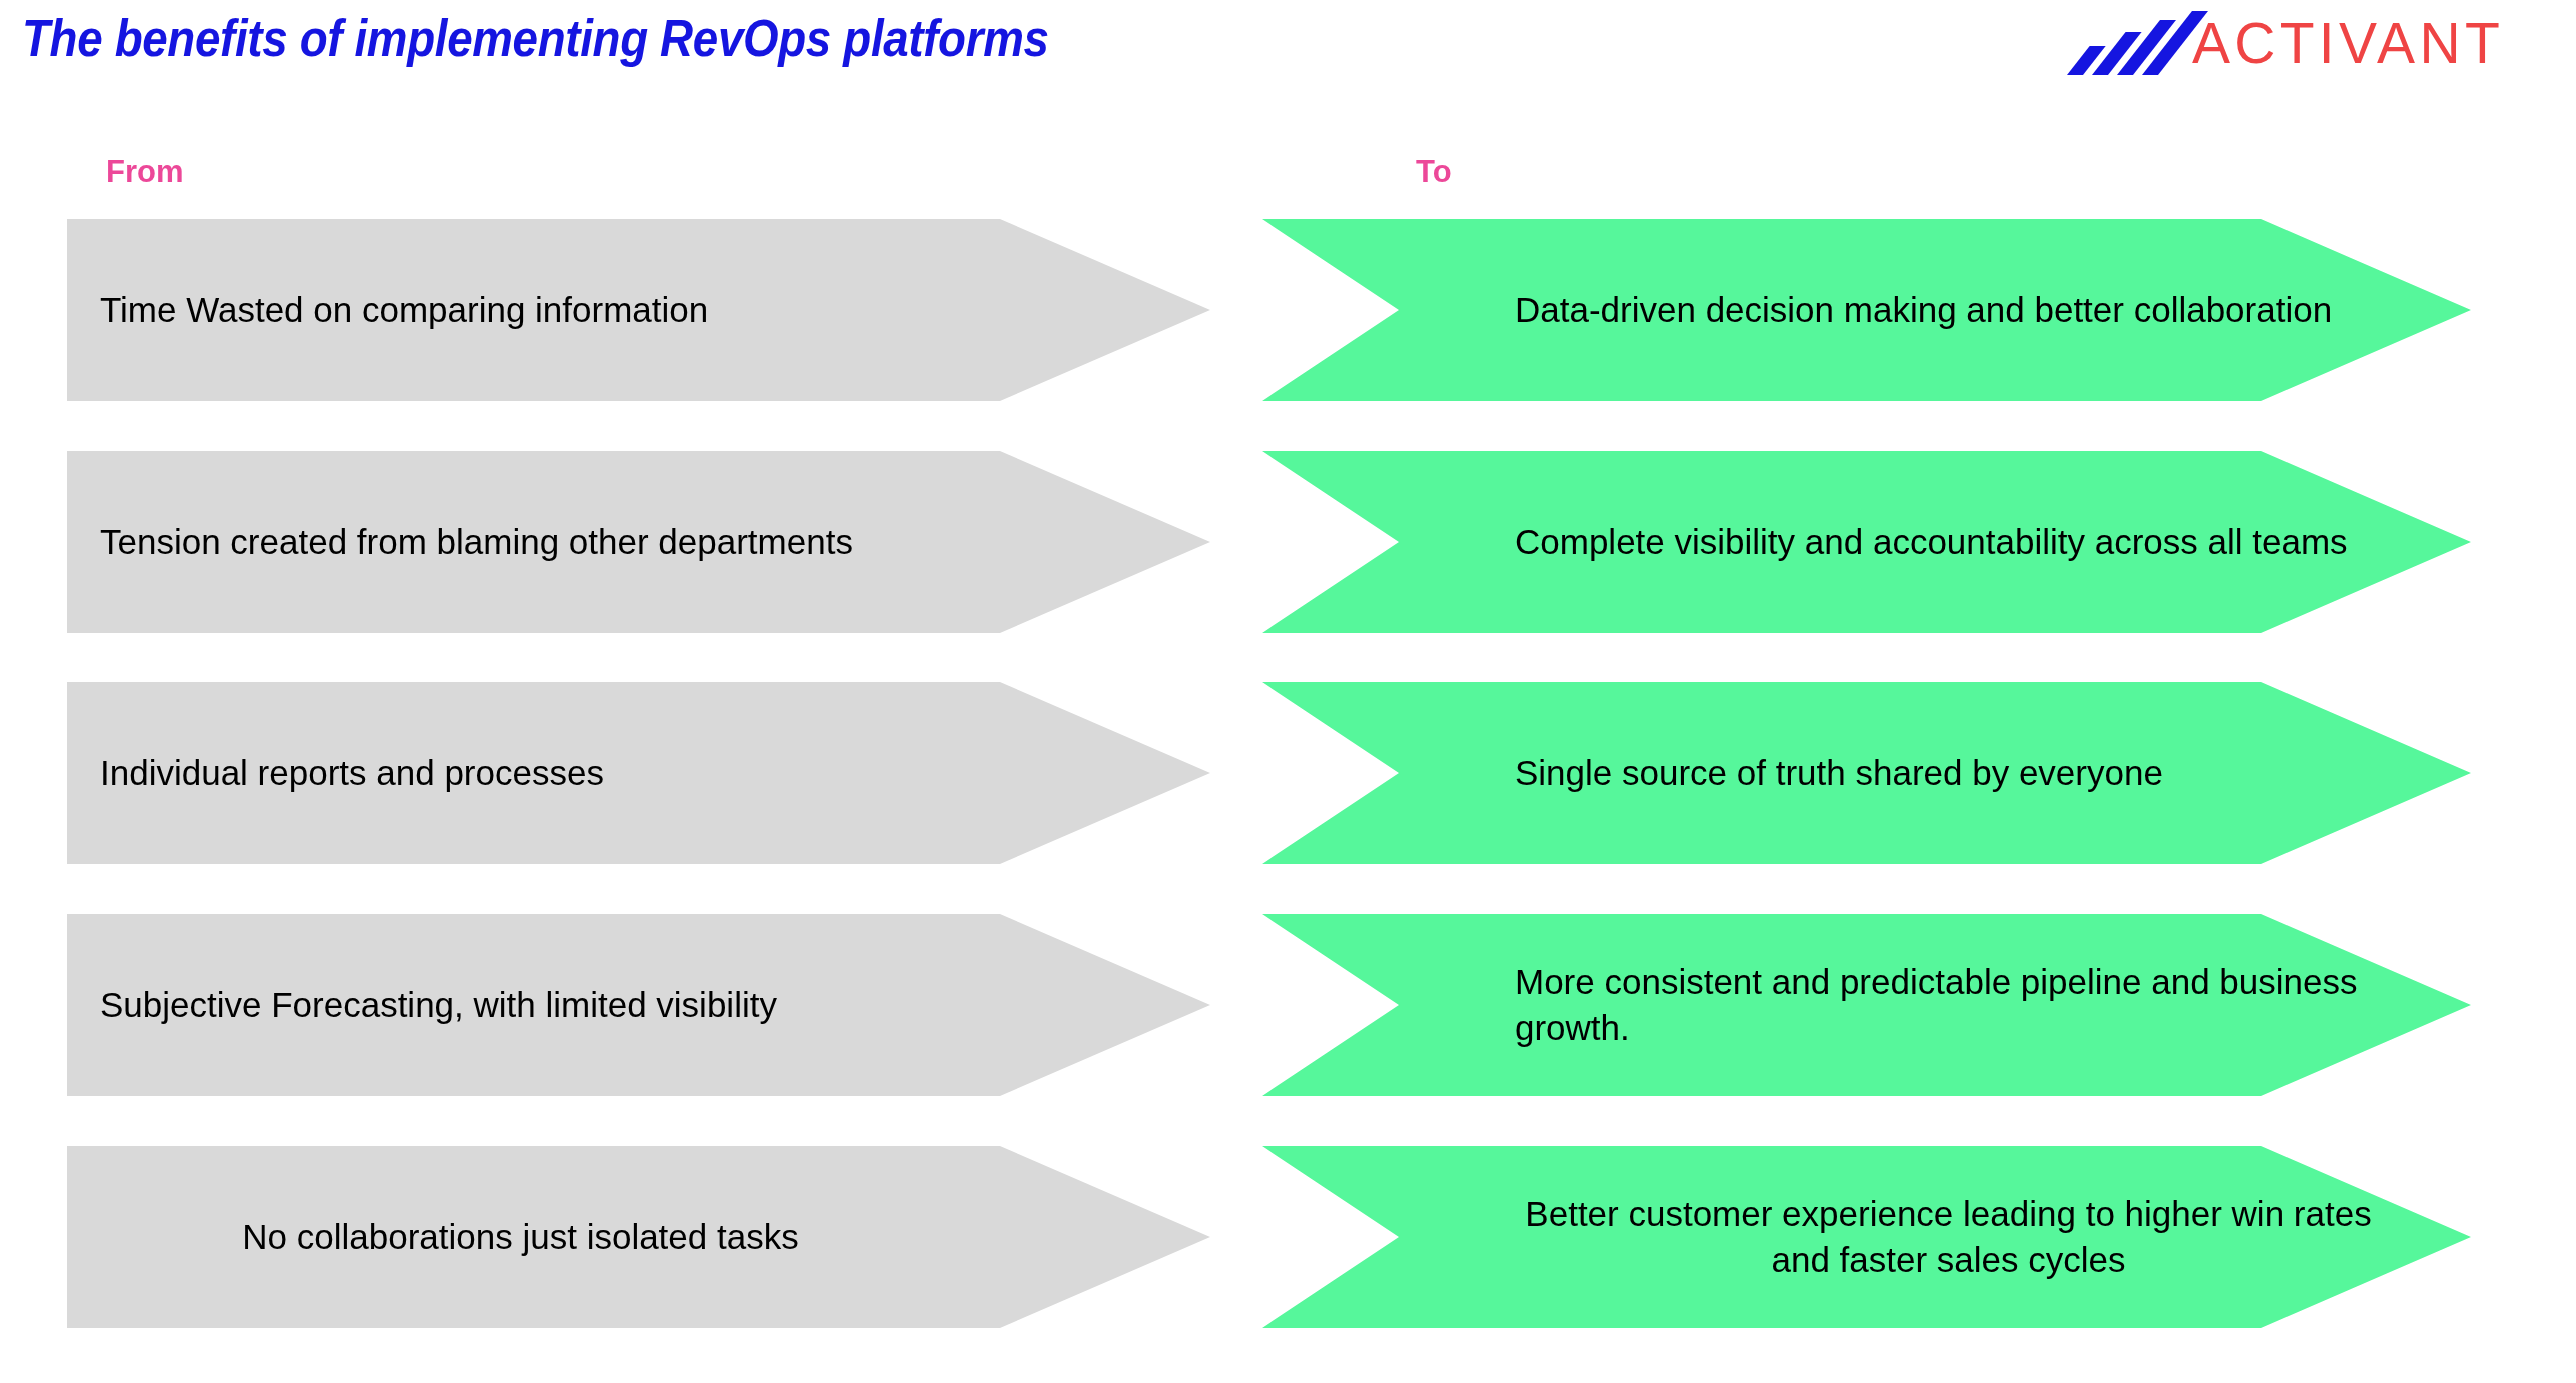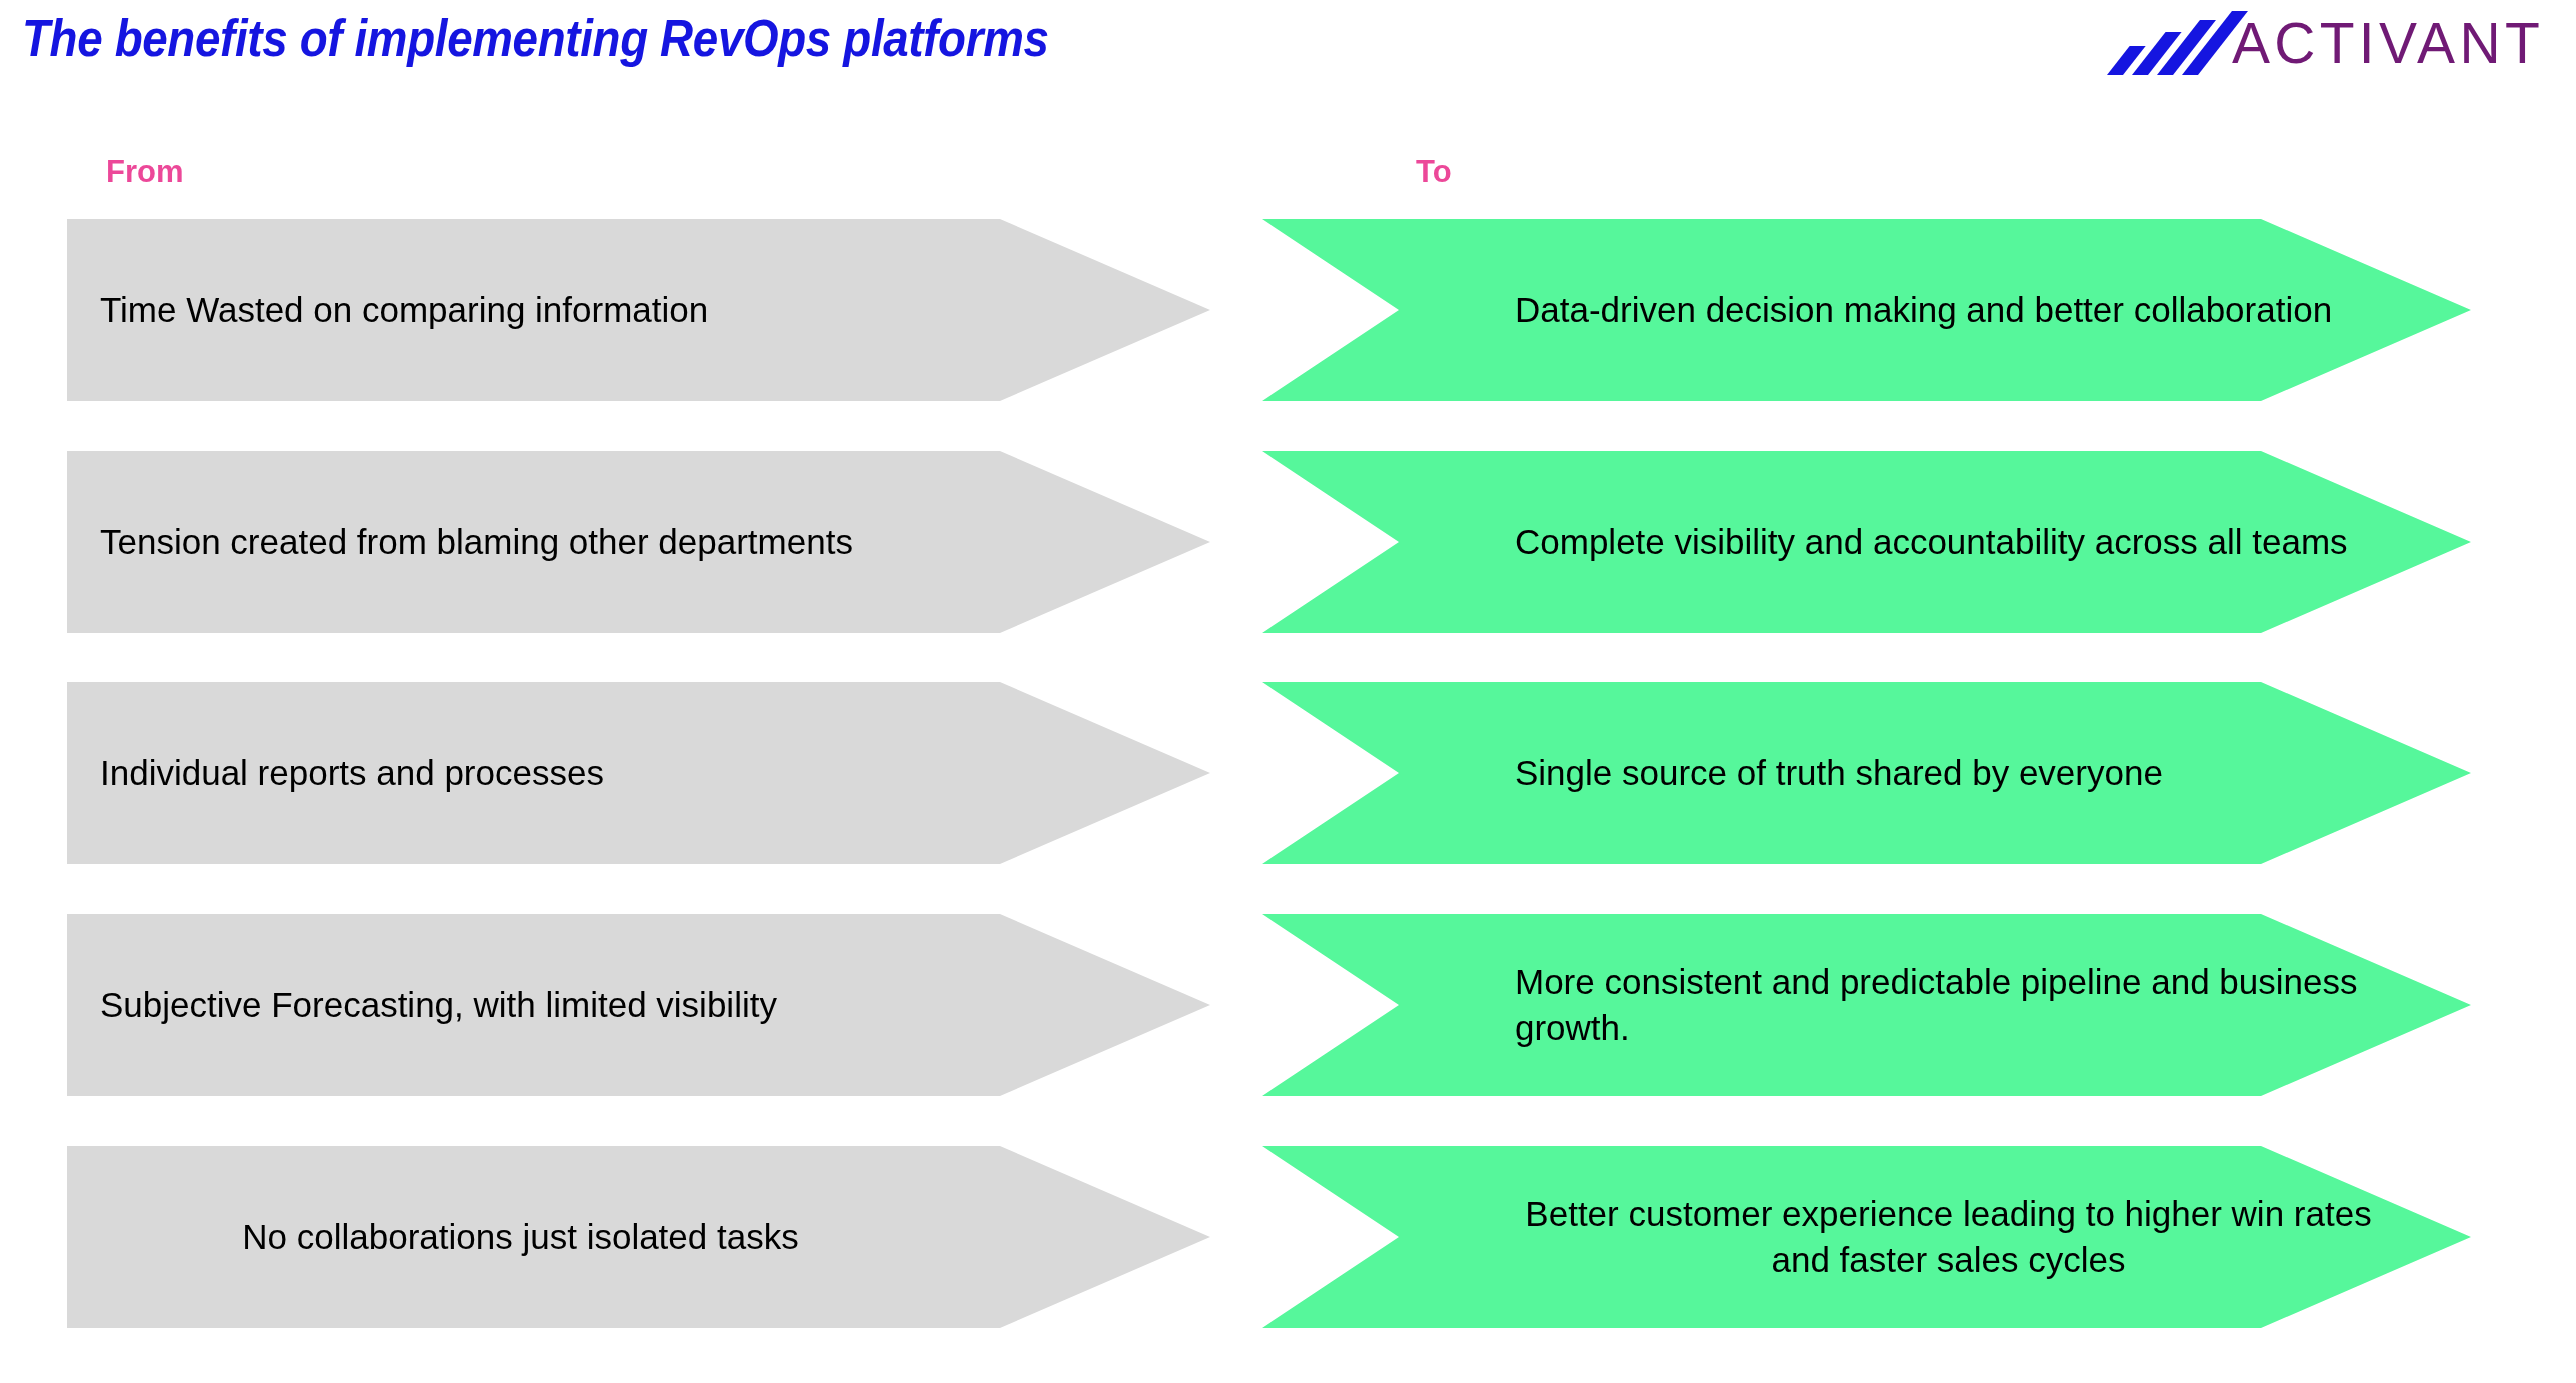--- a/index.html
+++ b/index.html
@@ -9,21 +9,20 @@
   }
   body {
     font-family: "Liberation Sans", sans-serif;
   }
   #slide {
     position: relative;
     width: 2516px;
     height: 1384px;
     background: #ffffff;
     overflow: hidden;
-    padding-left: 40px;
   }
 
   
   #slide-title {
     position: absolute;
     left: 22px;
     top: 6.9px;
     width: 1459px;
     height: 62px;
     display: flex;
@@ -64,21 +63,21 @@
   }
   #logo-mark i:nth-child(1){ left: 0px;  height: 29px; }
   #logo-mark i:nth-child(2){ left: 25px; height: 43px; }
   #logo-mark i:nth-child(3){ left: 50px; height: 55px; }
   #logo-mark i:nth-child(4){ left: 75px; height: 64px; }
 
   #logo-wordmark {
     font-family: "Liberation Sans", sans-serif;
     font-size: 57px;
     font-weight: 400;
-    color: #701a75;
+    color: #ef4444;
     letter-spacing: 4.3px;
     line-height: 1;
     white-space: nowrap;
   }
 
   
   .col-header {
     position: absolute;
     font-family: "Liberation Sans", sans-serif;
     font-size: 31px;

